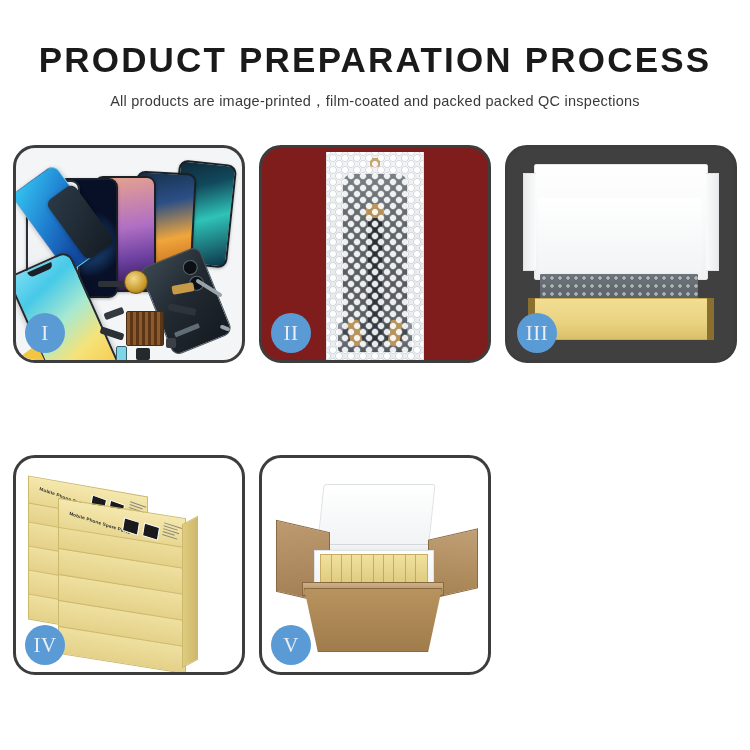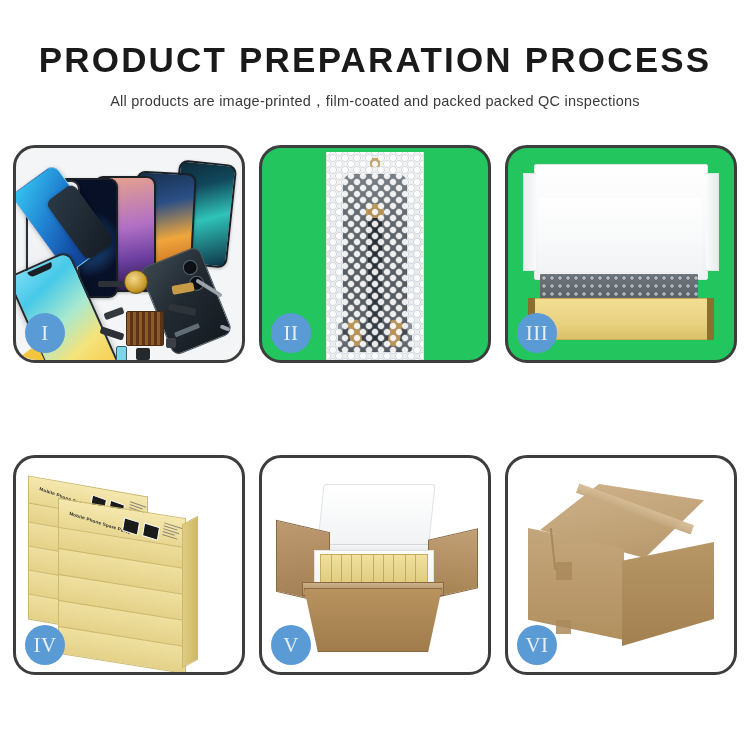--- a/index.html
+++ b/index.html
@@ -158,21 +158,21 @@
   .flex4{position:absolute;left:88px;top:162px;width:20px;height:7px;background:#33393f;border-radius:2px;transform:rotate(-20deg);}
   .flex5{position:absolute;left:84px;top:182px;width:24px;height:7px;background:#2b3137;border-radius:2px;transform:rotate(18deg);}
   .flex6{position:absolute;left:120px;top:200px;width:14px;height:12px;background:#24292e;border-radius:2px;}
   .flex7{position:absolute;left:100px;top:198px;width:9px;height:16px;background:#7fd4e8;border-radius:2px;border:1px solid #35616d;}
   .flex8{position:absolute;left:150px;top:190px;width:10px;height:10px;background:#3a4046;border-radius:2px;}
   .scr1{position:absolute;right:18px;top:138px;width:30px;height:4px;background:#9aa3ab;border-radius:2px;transform:rotate(32deg);}
   .scr2{position:absolute;right:12px;bottom:30px;width:10px;height:4px;background:#9aa3ab;border-radius:2px;transform:rotate(20deg);}
   .tri{position:absolute;left:6px;top:196px;width:0;height:0;border-left:13px solid transparent;border-right:13px solid transparent;border-bottom:16px solid #f2c640;transform:rotate(14deg);}
 
   
-  .p2{background:#22c55e;}
+  .p2{background:#7f1d1d;}
   .bag{
     position:absolute;left:50%;transform:translateX(-50%);
     top:4px;width:96px;height:208px;
     background:linear-gradient(180deg,#f2f4f5 0%,#e8ebed 45%,#eceff1 100%);
     border-left:1px solid #dfe3e6;border-right:1px solid #dfe3e6;
   }
   .bubbles{
     position:absolute;inset:0;
     background-image:
       radial-gradient(circle at 6px 6px, rgba(255,255,255,.95) 2.6px, rgba(170,180,190,.45) 3.4px, rgba(255,255,255,0) 4.2px),
@@ -195,21 +195,21 @@
     opacity:.85;border-radius:3px;
   }
   .conn-a{position:absolute;left:50%;transform:translateX(-50%);top:52px;width:18px;height:14px;background:#c89a52;border-radius:3px;opacity:.9;}
   .conn-b{position:absolute;left:22px;bottom:14px;width:12px;height:26px;background:#c89a52;border-radius:3px;opacity:.9;transform:rotate(-8deg);}
   .conn-c{position:absolute;right:22px;bottom:14px;width:12px;height:26px;background:#c89a52;border-radius:3px;opacity:.9;transform:rotate(8deg);}
   .conn-d{position:absolute;left:50%;transform:translateX(-50%);top:6px;width:10px;height:9px;background:#c89a52;border-radius:2px;opacity:.9;}
   .bag-bottom{position:absolute;left:50%;transform:translateX(-50%);bottom:8px;width:74px;height:30px;
     background:linear-gradient(180deg,rgba(60,68,76,.5),rgba(30,36,42,.75));border-radius:4px;}
 
   
-  .p3{background:#22c55e;text-align:right;}
+  .p3{background:#404040;text-align:right;}
   .b3-lid{
     position:absolute;left:26px;top:16px;width:172px;height:114px;
     background:linear-gradient(180deg,#ffffff 0%,#f7f8f9 60%,#eef0f1 100%);
     border:1px solid #e3e6e8;
     border-radius:2px;
   }
   .b3-lid:after{
     content:"";position:absolute;left:-12px;top:8px;width:12px;height:96px;
     background:linear-gradient(90deg,#e9ebed,#fafbfb);border:1px solid #e0e3e5;border-right:none;
   }
@@ -479,29 +479,15 @@
             <i style="left:72px"></i>
             <i style="left:84px"></i>
             <i style="left:94px"></i>
         </div>
         <div class="c5-rim"></div>
         <div class="c5-body"></div>
       </div>
       <div class="badge">V</div>
     </div>
 
-    <div class="panel p6">
-      <div class="panel-inner">
-        <div class="c6">
-          <div class="c6-top"></div>
-          <div class="c6-tape"></div>
-          <div class="c6-front"></div>
-          <div class="c6-side"></div>
-          <div class="c6-seam"></div>
-          <div class="c6-tab1"></div>
-          <div class="c6-tab2"></div>
-        </div>
-      </div>
-      <div class="badge">VI</div>
-    </div>
 
   </div>
 </div>
 
 </body></html>

